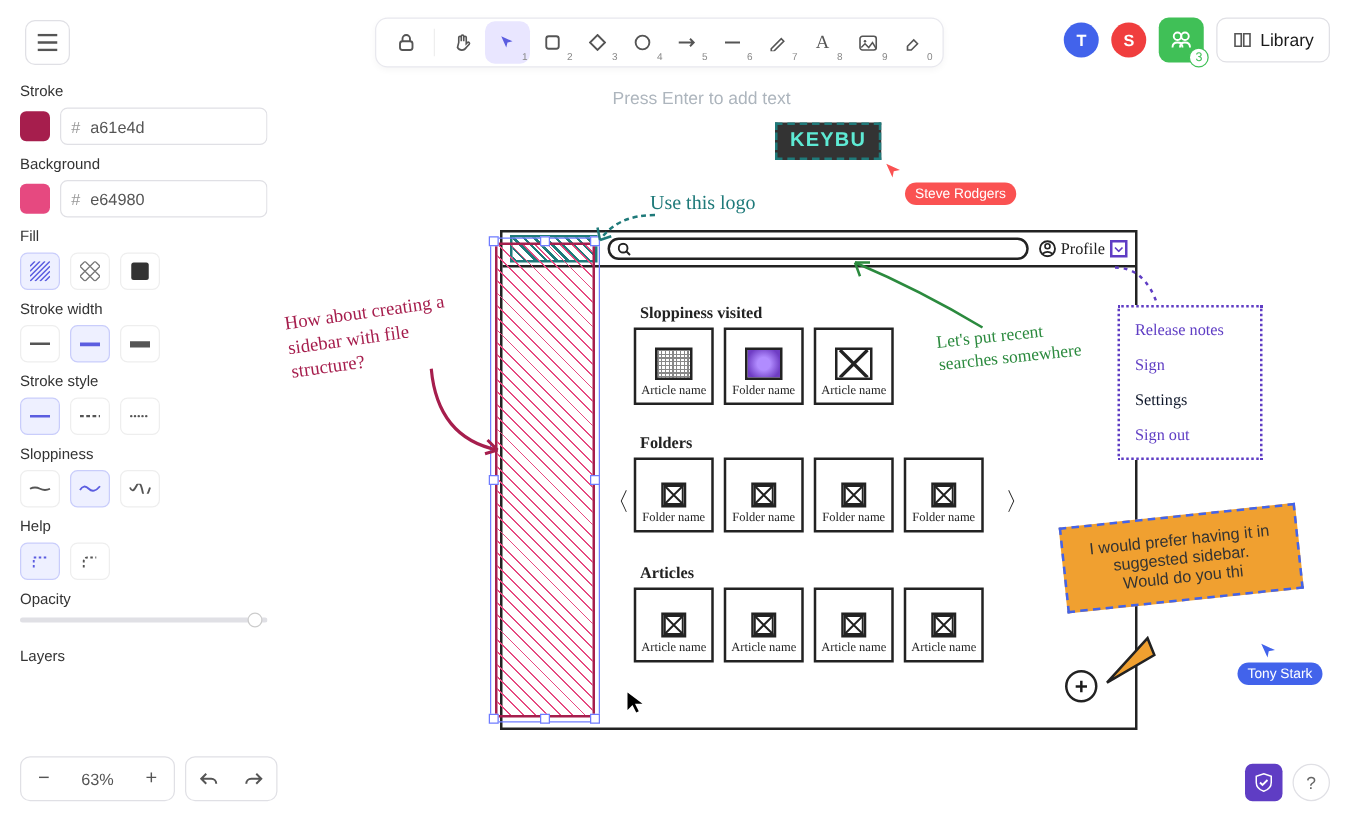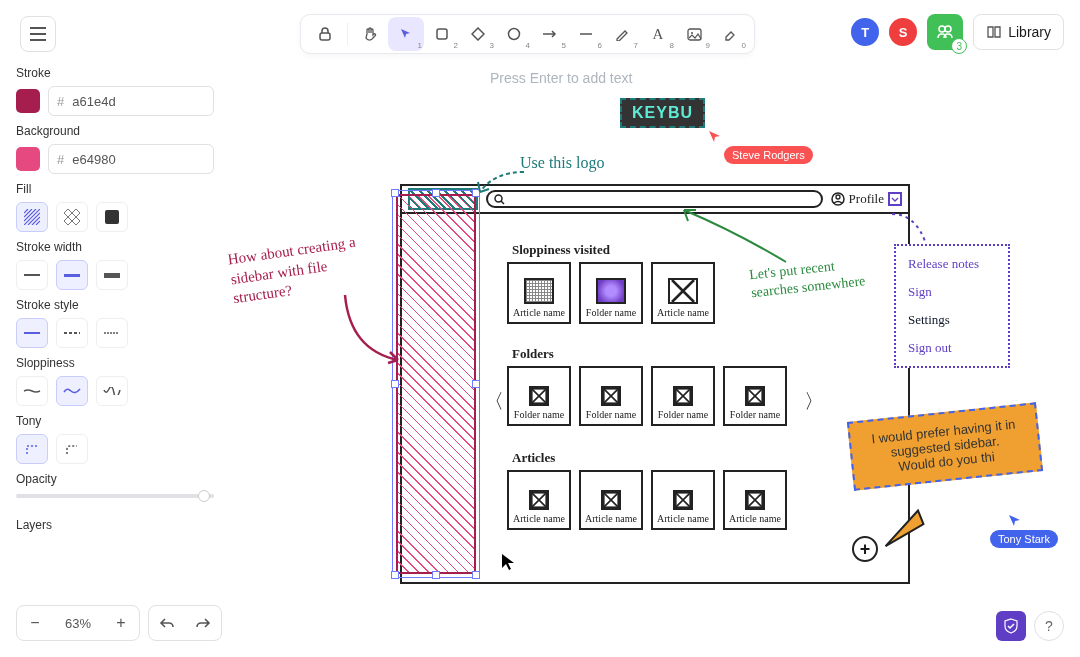--- a/index.html
+++ b/index.html
@@ -229,21 +229,21 @@
         <svg width="18" height="8" viewBox="0 0 18 8">
           <path d="M1 5q3-5 7-1t9-2" fill="none" stroke="#5b5de0" stroke-width="1.5"></path>
         </svg>
       </div>
     <div class="opt">
         <svg width="18" height="8" viewBox="0 0 18 8">
           <path d="M1 3q2 5 5-1t5 4 6-3" fill="none" stroke="#555" stroke-width="1.5"></path>
         </svg>
       </div>
   </div>
-  <div class="section-label">Tony</div>
+  <div class="section-label">Help</div>
   <div class="opt-row">
     <div class="opt selected">
         <svg width="14" height="14" viewBox="0 0 14 14">
           <path d="M2 12V4h10" fill="none" stroke="#5b5de0" stroke-width="1.5" stroke-dasharray="2 2"></path>
         </svg>
       </div>
     <div class="opt">
         <svg width="14" height="14" viewBox="0 0 14 14">
           <path d="M2 12V7q0-3 3-3h7" fill="none" stroke="#555" stroke-width="1.5" stroke-dasharray="2 2"></path>
         </svg>

